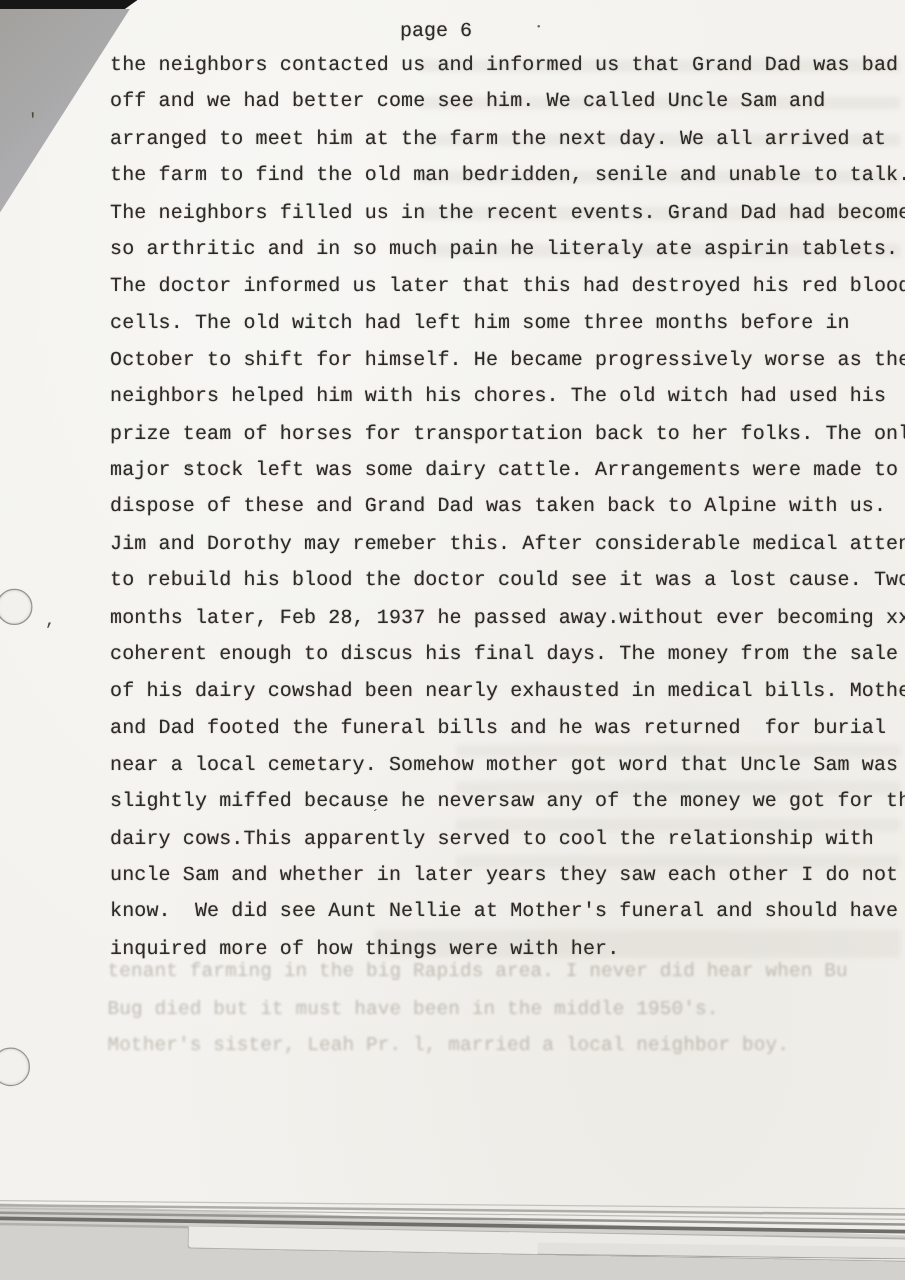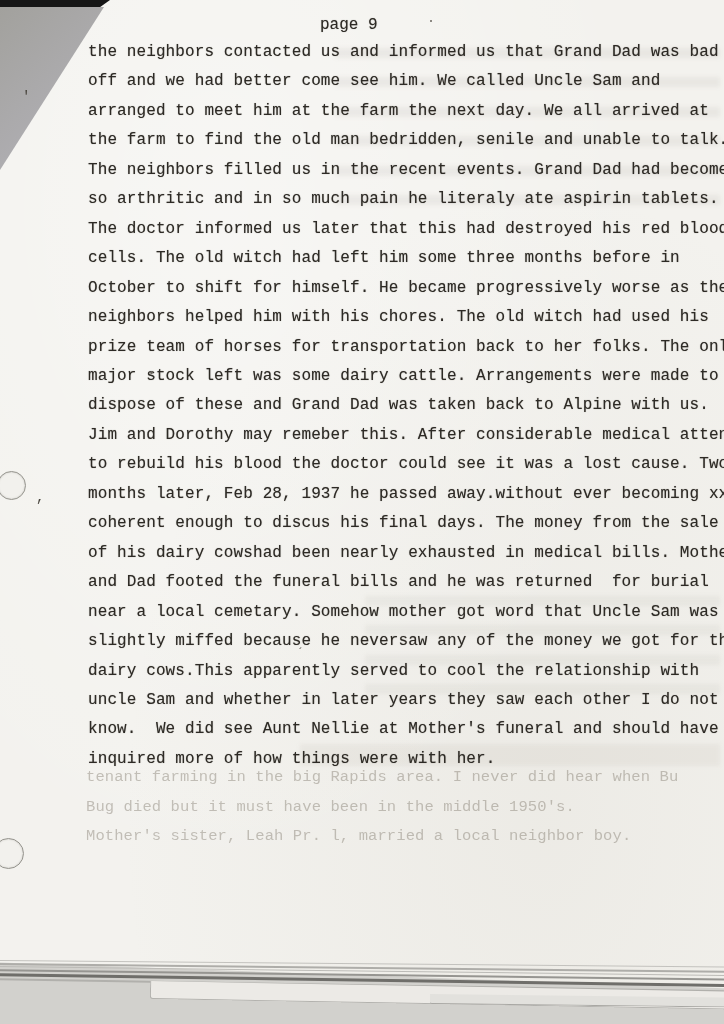--- a/index.html
+++ b/index.html
@@ -101,21 +101,21 @@
   <div class="corner-shadow"></div>
   <div class="corner-edge"></div>
 
   <div class="smudge smudge-top"></div>
   <div class="smudge smudge-mid"></div>
   <div class="smudge smudge-low"></div>
 
   <div class="hole hole-top"></div>
   <div class="hole hole-bottom"></div>
 
-  <div class="page-label">page 9</div>
+  <div class="page-label">page 6</div>
 
   <div class="body-text">
       <div class="tline">the neighbors contacted us and informed us that Grand Dad was bad</div>
       <div class="tline">off and we had better come see him. We called Uncle Sam and</div>
       <div class="tline">arranged to meet him at the farm the next day. We all arrived at</div>
       <div class="tline">the farm to find the old man bedridden, senile and unable to talk.</div>
       <div class="tline">The neighbors filled us in the recent events. Grand Dad had become</div>
       <div class="tline">so arthritic and in so much pain he literaly ate aspirin tablets.</div>
       <div class="tline">The doctor informed us later that this had destroyed his red blood</div>
       <div class="tline">cells. The old witch had left him some three months before in</div>

